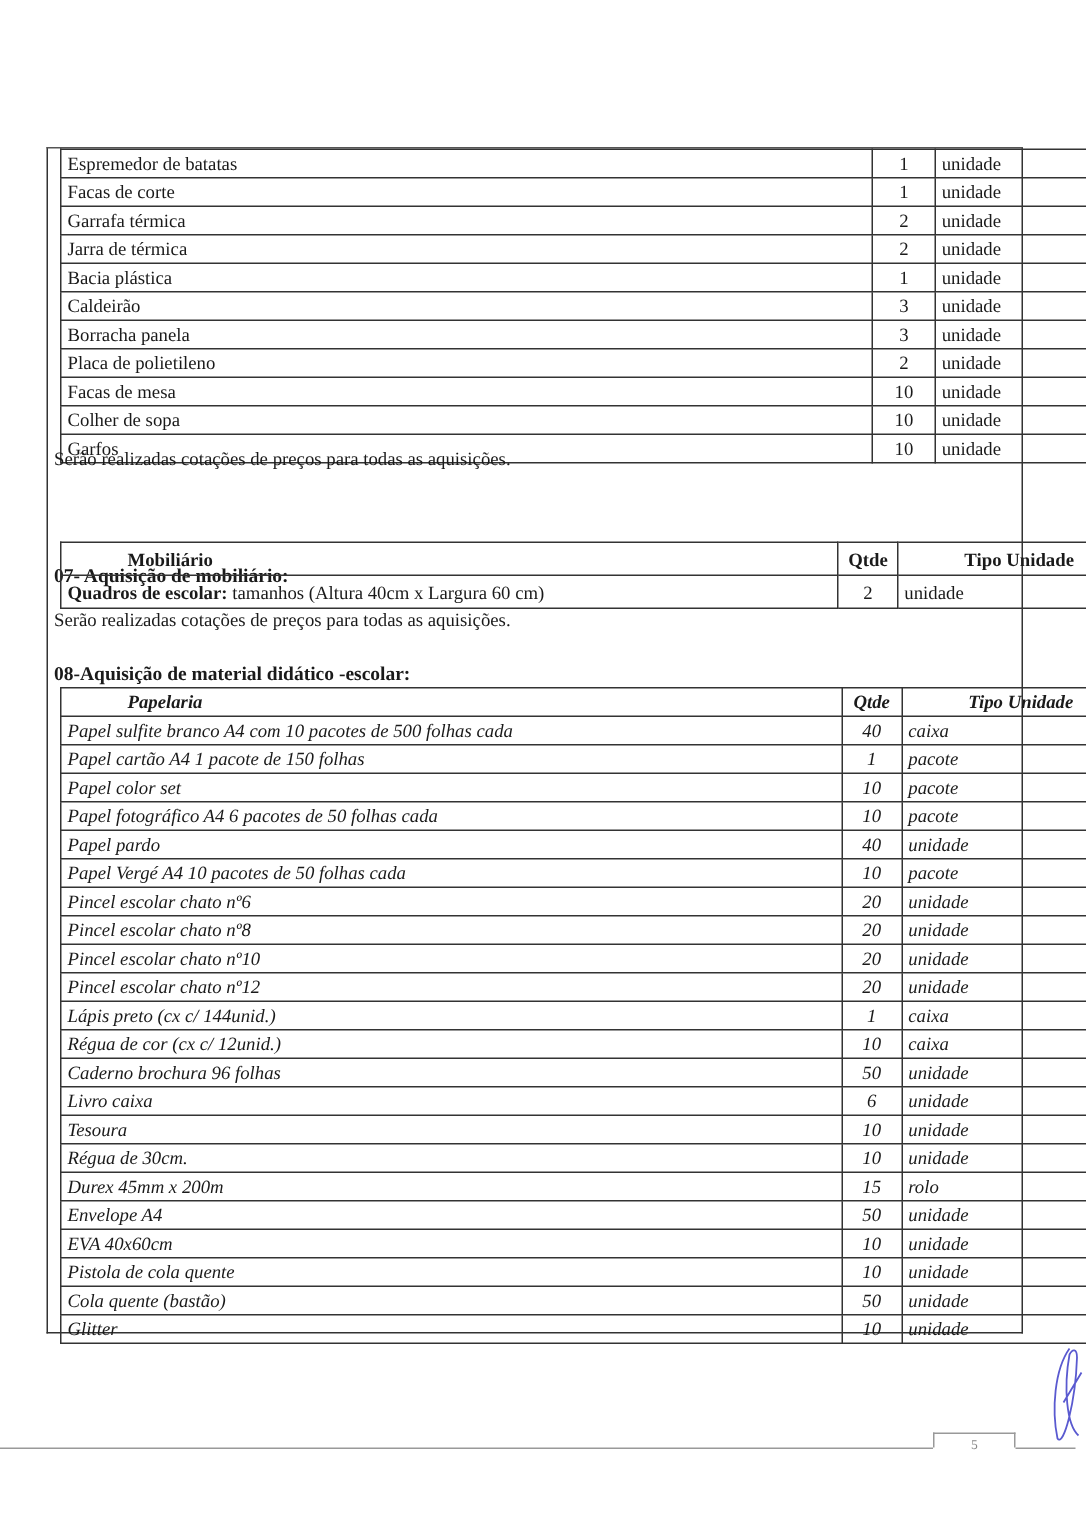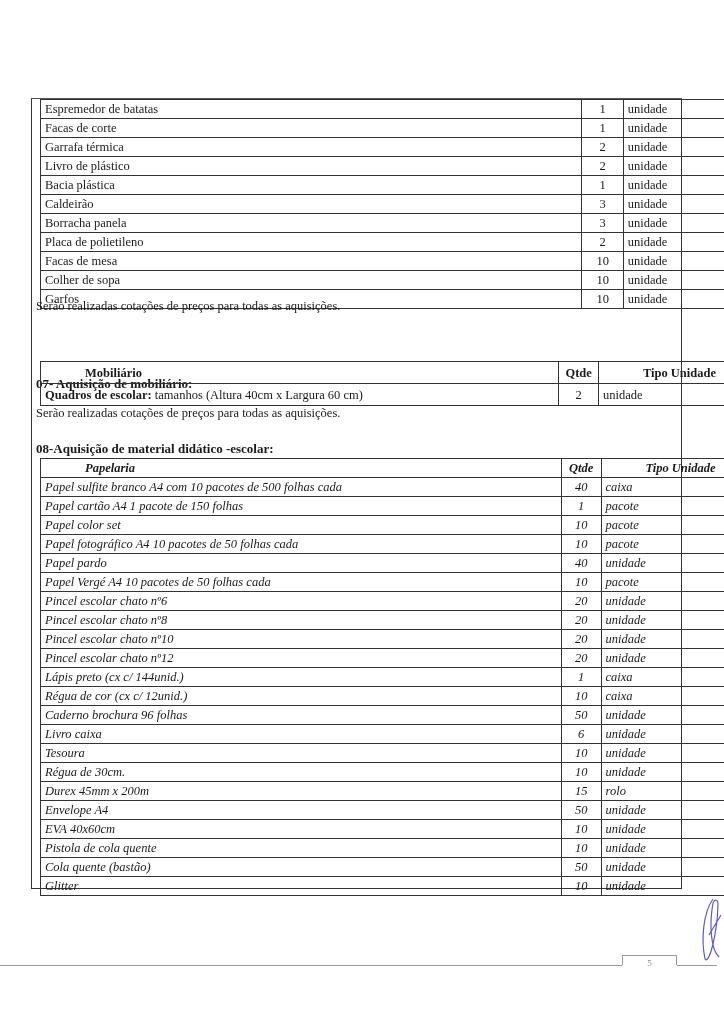--- a/index.html
+++ b/index.html
@@ -80,21 +80,21 @@
         <td>Facas de corte</td>
         <td class="qty">1</td>
         <td>unidade</td>
       </tr>
       <tr>
         <td>Garrafa térmica</td>
         <td class="qty">2</td>
         <td>unidade</td>
       </tr>
       <tr>
-        <td>Livro de plástico</td>
+        <td>Jarra de térmica</td>
         <td class="qty">2</td>
         <td>unidade</td>
       </tr>
       <tr>
         <td>Bacia plástica</td>
         <td class="qty">1</td>
         <td>unidade</td>
       </tr>
       <tr>
         <td>Caldeirão</td>
@@ -180,21 +180,21 @@
         <td>Papel cartão A4 1 pacote de 150 folhas</td>
         <td class="qty">1</td>
         <td>pacote</td>
       </tr>
       <tr>
         <td>Papel color set</td>
         <td class="qty">10</td>
         <td>pacote</td>
       </tr>
       <tr>
-        <td>Papel fotográfico A4 10 pacotes de 50 folhas cada</td>
+        <td>Papel fotográfico A4 6 pacotes de 50 folhas cada</td>
         <td class="qty">10</td>
         <td>pacote</td>
       </tr>
       <tr>
         <td>Papel pardo</td>
         <td class="qty">40</td>
         <td>unidade</td>
       </tr>
       <tr>
         <td>Papel Vergé A4 10 pacotes de 50 folhas cada</td>

